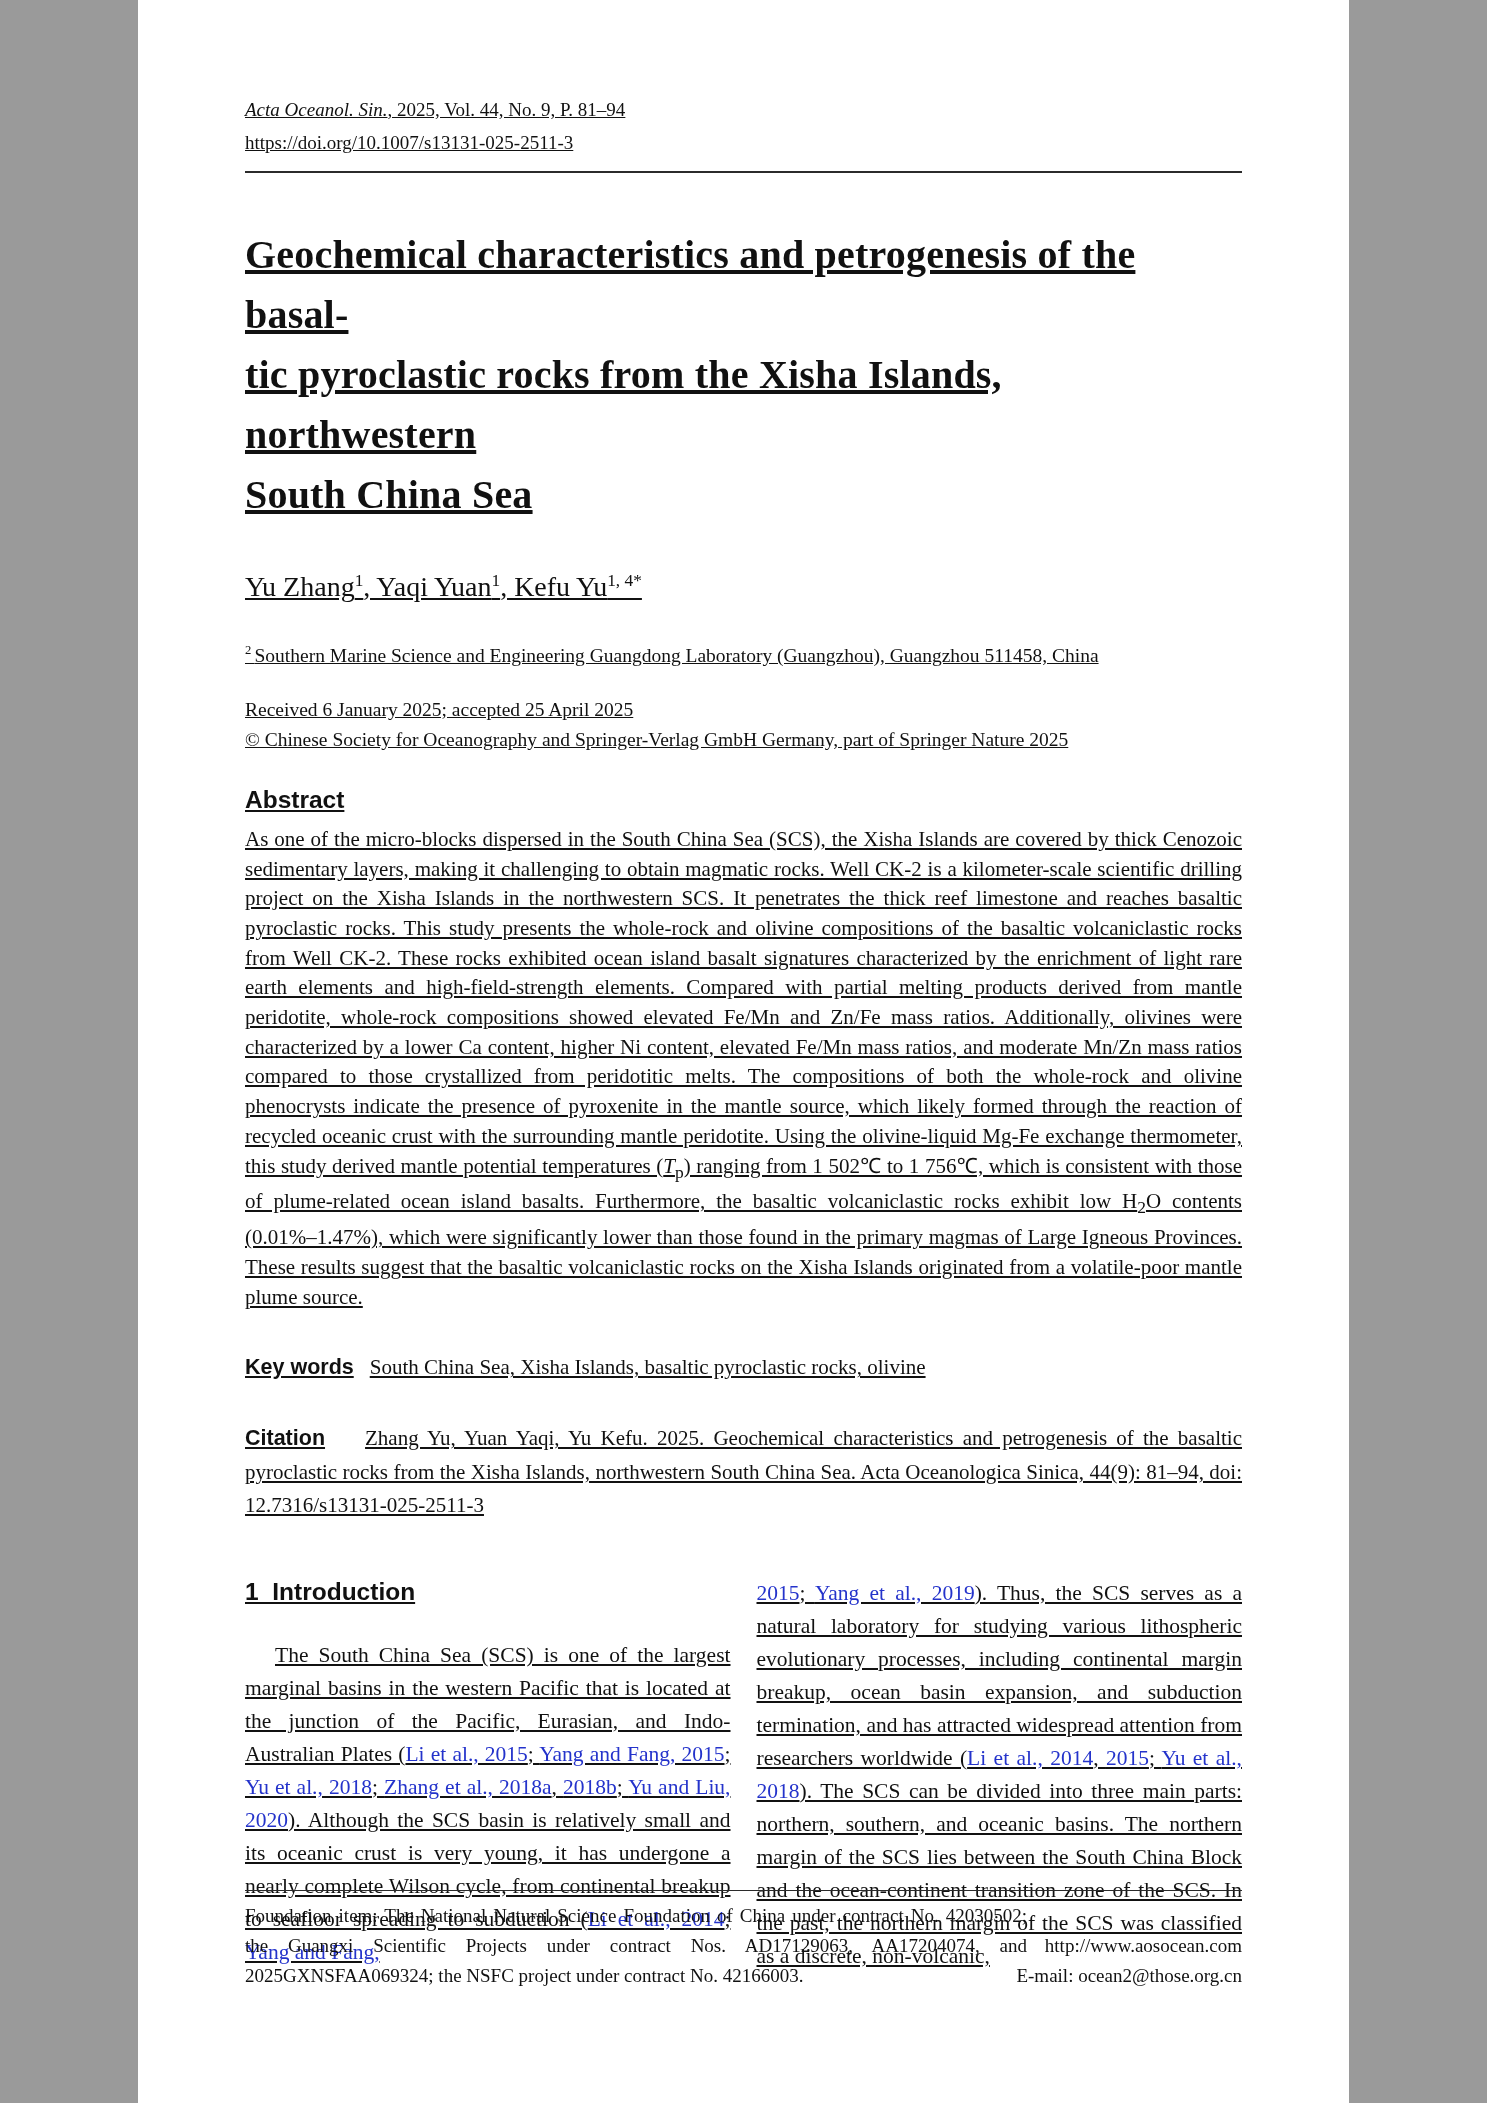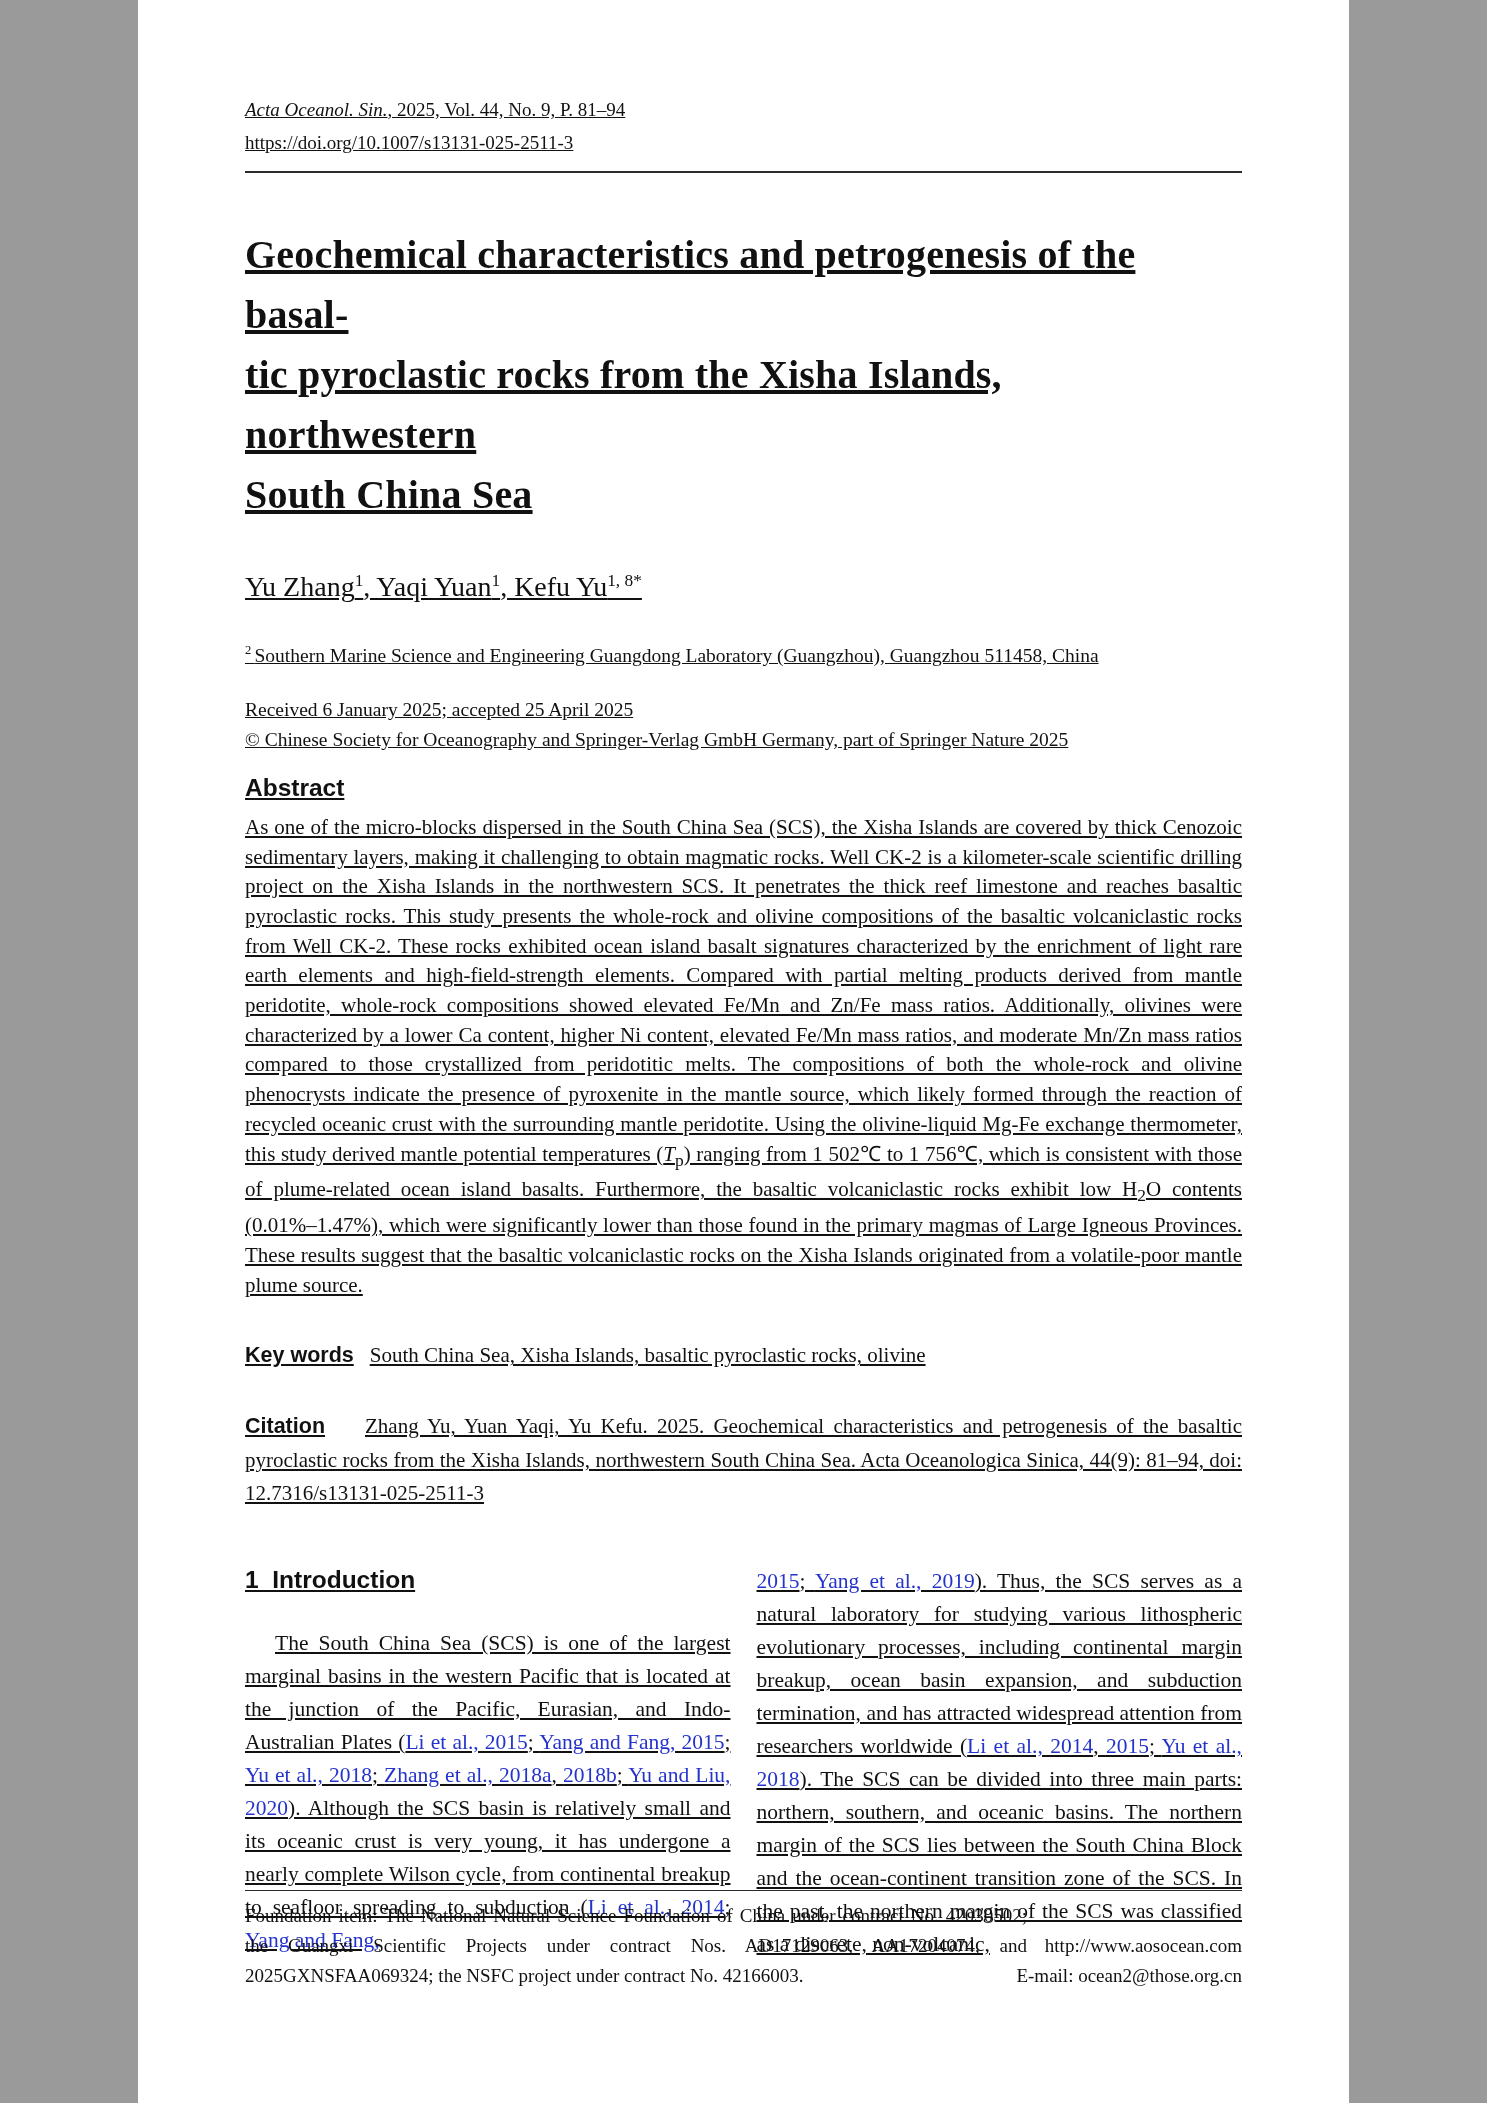--- a/index.html
+++ b/index.html
@@ -34,21 +34,21 @@
   .received { margin-top: 24px; font-size: 19.5px; line-height: 30px; }
   .copyright { font-size: 19.5px; line-height: 30px; }
   
   .sans-heading {
     font-family: "Liberation Sans", sans-serif;
     font-weight: bold;
     font-size: 24.5px;
     line-height: 30px;
     margin: 0;
   }
-  .abstract-heading { margin-top: 18px; }
+  .abstract-heading { margin-top: 30px; }
   .abstract-body {
     margin: 10px 0 0 0;
     font-size: 21px;
     line-height: 29.7px;
     text-align: justify;
   }
   .keywords { margin-top: 40px; font-size: 21px; line-height: 30px; }
   .keywords .kw-label { font-family: "Liberation Sans", sans-serif; font-weight: bold; font-size: 21.5px; padding-right: 16px; }
   .citation-block { margin-top: 40px; font-size: 21px; line-height: 33.5px; text-align: justify; }
   .citation-block .cit-label { font-family: "Liberation Sans", sans-serif; font-weight: bold; font-size: 21.5px; padding-right: 40px; }
@@ -92,21 +92,21 @@
 <div class="page">
 
   <header>
     <div class="journal-line"><i>Acta Oceanol. Sin.</i>, 2025, Vol. 44, No. 9, P. 81–94</div>
     <div class="doi-line">https://doi.org/10.1007/s13131-025-2511-3</div>
     <hr class="header-rule">
   </header>
 
   <h1 class="title">Geochemical characteristics and petrogenesis of the basal-<br>tic pyroclastic rocks from the Xisha Islands, northwestern<br>South China Sea</h1>
 
-  <div class="authors">Yu Zhang<sup>1</sup>, Yaqi Yuan<sup>1</sup>, Kefu Yu<sup>1, 8*</sup></div>
+  <div class="authors">Yu Zhang<sup>1</sup>, Yaqi Yuan<sup>1</sup>, Kefu Yu<sup>1, 4*</sup></div>
 
   <div class="affiliations">
     <div class="affiliation"><sup>2 </sup>Southern Marine Science and Engineering Guangdong Laboratory (Guangzhou), Guangzhou 511458, China</div>
   </div>
 
   <div class="received">Received 6 January 2025; accepted 25 April 2025</div>
   <div class="copyright">© Chinese Society for Oceanography and Springer-Verlag GmbH Germany, part of Springer Nature 2025</div>
 
   <section>
     <h2 class="sans-heading abstract-heading">Abstract</h2>

